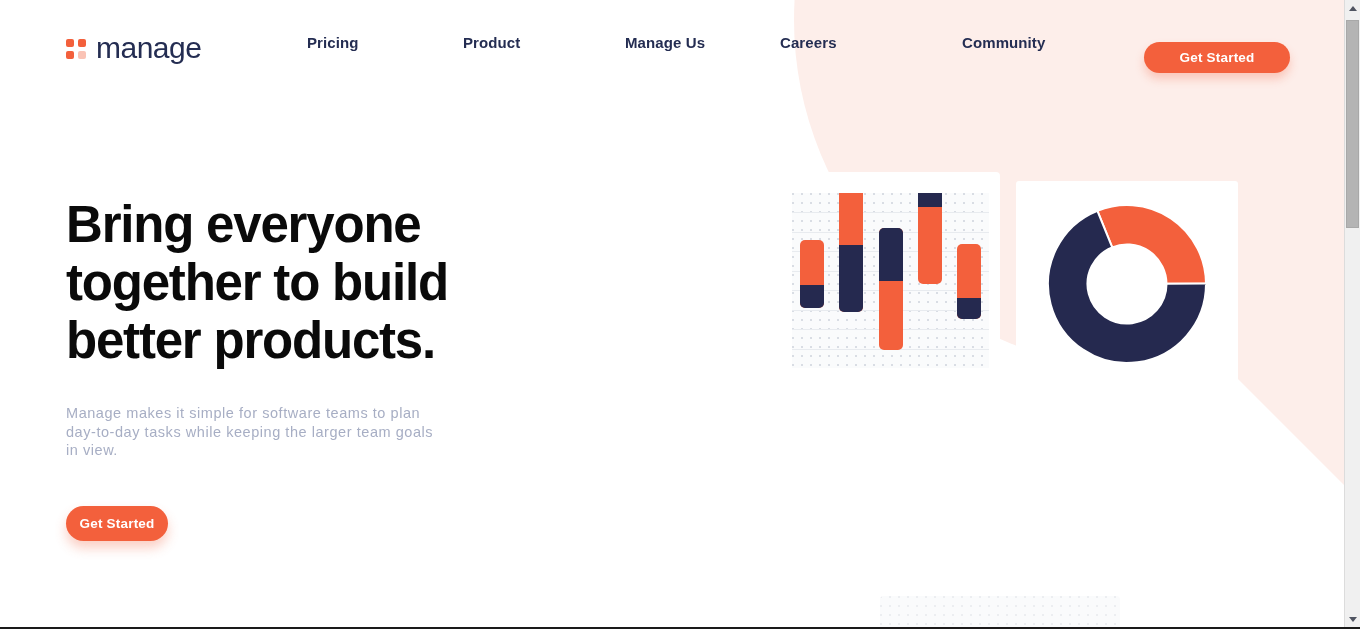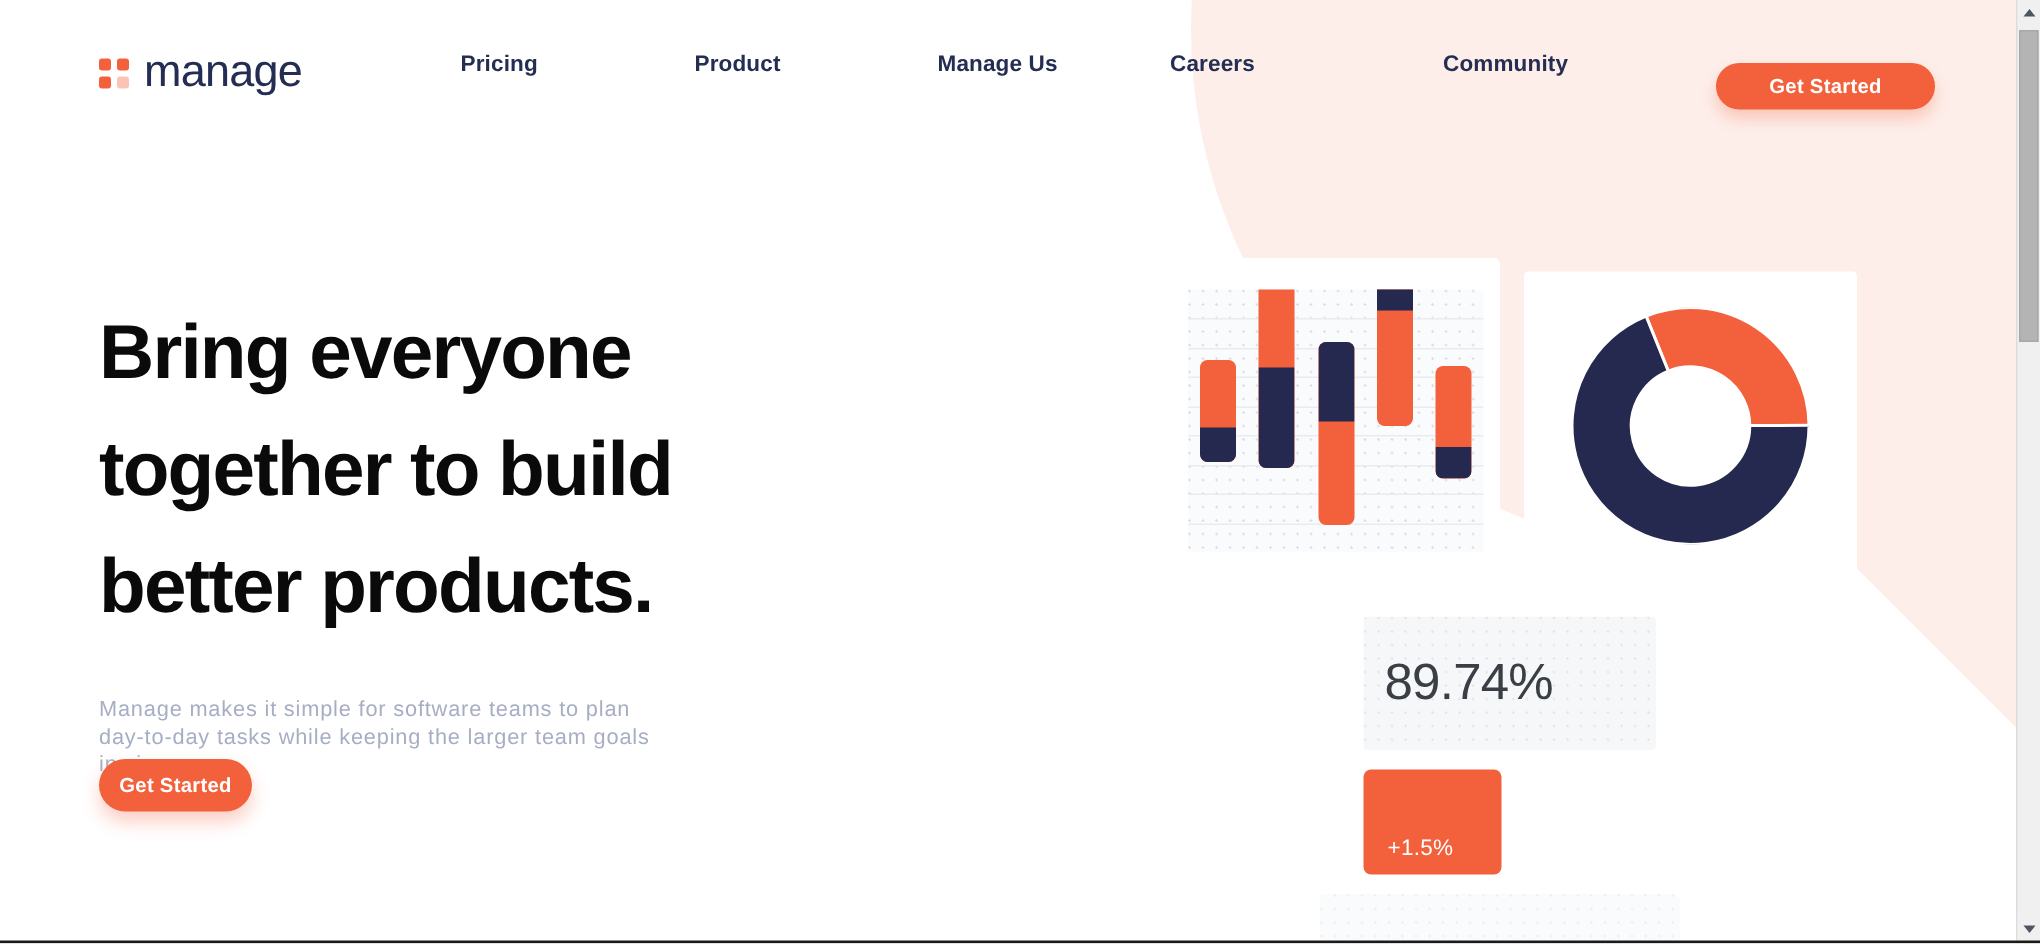--- a/index.html
+++ b/index.html
@@ -151,21 +151,21 @@
   
   .hero-copy {
     position: absolute;
     left: 66px;
     top: 196px;
     width: 470px;
     z-index: 10;
   }
   .hero-title {
     font-size: 51px;
-    line-height: 78px;
+    line-height: 58px;
     font-weight: 700;
     color: #0a0a0a;
     letter-spacing: -1.2px;
     white-space: pre-line;
   }
   .hero-sub {
     margin-top: 34px;
     font-size: 14.5px;
     line-height: 18.5px;
     color: #a7aec4;
@@ -435,27 +435,21 @@
         </div>
     </div>
 
     <div class="illus card-donut">
       <svg class="donut-svg" id="donut-svg" width="158" height="158" viewBox="0 0 158 158">
           <path d="M 49.40607912014295 5.752475489223798 A 79 79 0 0 1 157.99807482572618 78.44848043646103 L 118.49903741286309 78.72424021823052 A 39.5 39.5 0 0 0 64.20303956007147 42.3762377446119 Z" fill="#f3603c" stroke="#ffffff" stroke-width="2"></path>
           <path d="M 157.99807482572618 78.44848043646103 A 79 79 0 1 1 49.40607912014286 5.752475489223826 L 64.20303956007143 42.37623774461191 A 39.5 39.5 0 1 0 118.49903741286309 78.72424021823052 Z" fill="#25294f" stroke="#ffffff" stroke-width="2"></path>
         </svg>
     </div>
 
-    <div class="illus card-stat-big">
-      <span class="stat-big-value">89.74%</span>
-    </div>
-
-    <div class="illus card-stat-orange">
-      <span class="stat-orange-value">+1.5%</span>
-    </div>
+
 
 
     <div class="illus card-faint"></div>
 
   </div>
 
   <div class="scrollbar">
     <div class="sb-btn up">
       <span class="sb-arrow up"></span>
     </div>

